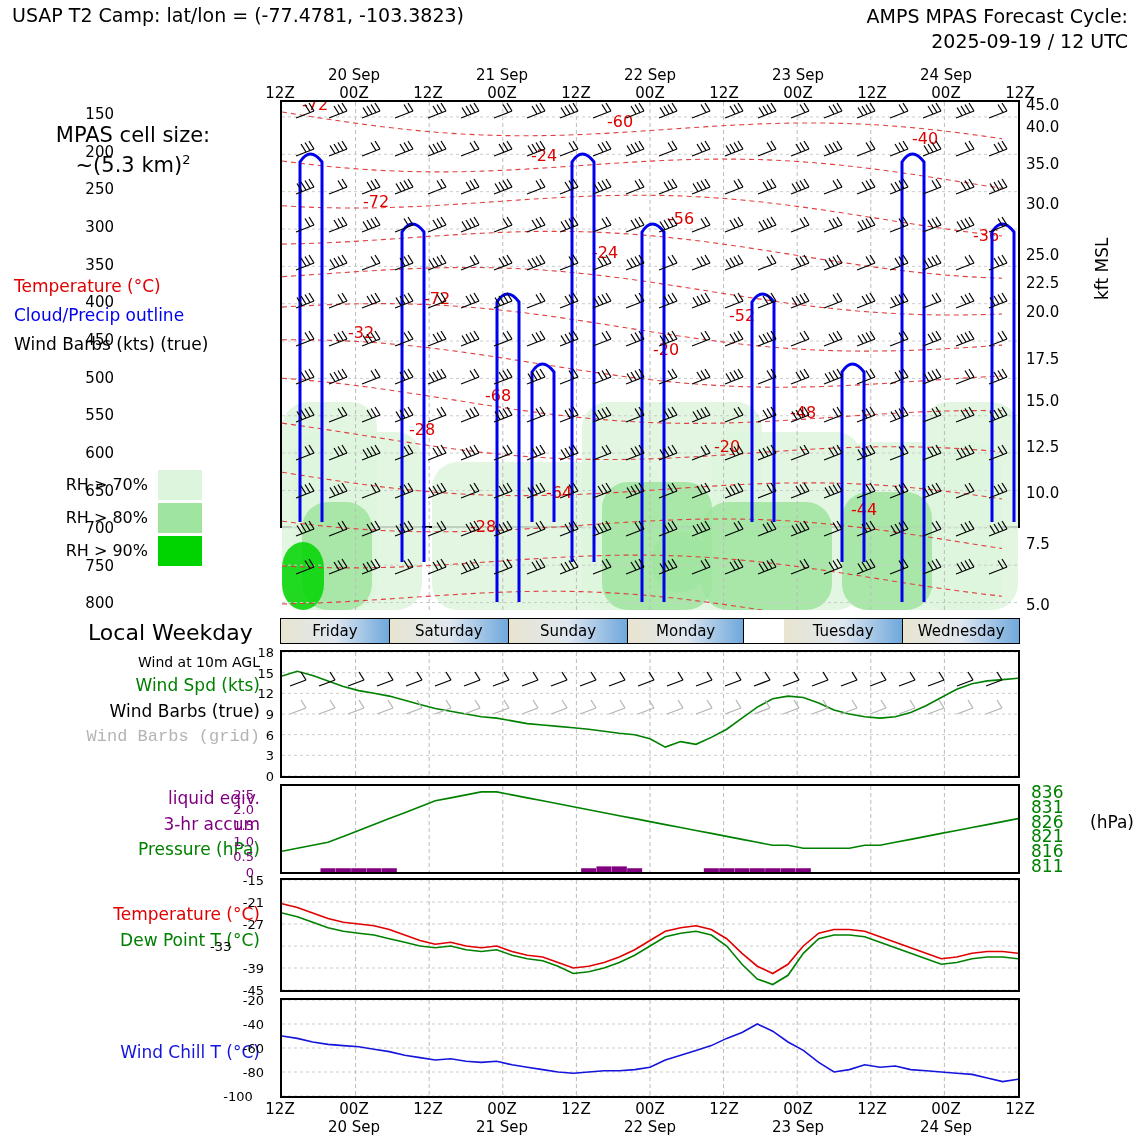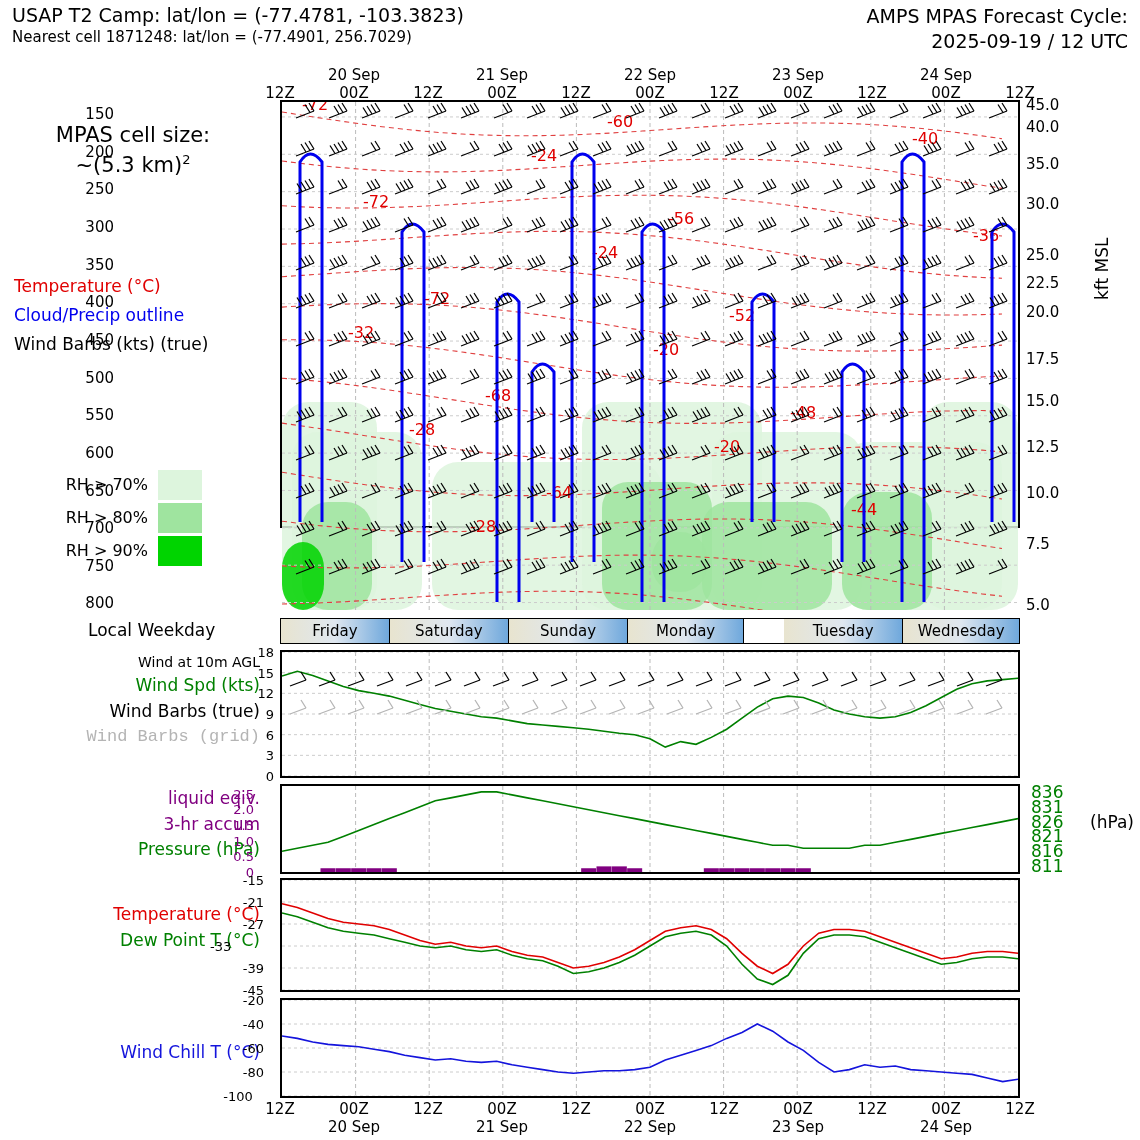--- a/index.html
+++ b/index.html
@@ -26,21 +26,21 @@
   #main-panel{left:280px;top:100px;width:740px;height:428px;}
   .ytick{position:absolute;right:1026px;font-size:15px;color:#000;text-align:right;width:60px;}
   .ytickR{position:absolute;left:1026px;font-size:15px;color:#000;text-align:left;width:62px;}
   .xtickTop{position:absolute;font-size:15px;color:#000;text-align:center;transform:translateX(-50%);}
   .xtickTop .d{display:block;}
   .kftlabel{position:absolute;left:1092px;top:300px;font-size:17px;color:#000;transform:rotate(-90deg);transform-origin:left top;white-space:nowrap;}
 
   
   #weekday-bar{left:280px;top:618px;width:740px;height:26px;border:1px solid #000;box-sizing:border-box;display:flex;}
   #weekday-bar .day{position:relative;font-size:15px;color:#000;display:flex;align-items:center;justify-content:center;box-sizing:border-box;}
-  .localwd{left:88px;top:620px;font-size:17px;color:#000;}
+  .localwd{left:88px;top:620px;font-size:22px;color:#000;}
 
   #wind-panel{left:280px;top:650px;width:740px;height:128px;}
   #precip-panel{left:280px;top:784px;width:740px;height:90px;}
   #temp-panel{left:280px;top:878px;width:740px;height:114px;}
   #chill-panel{left:280px;top:998px;width:740px;height:100px;}
 
   .ylab{position:absolute;font-size:13px;text-align:right;width:56px;right:100%;padding-right:5px;transform:translateY(-50%);}
   .ylabR{position:absolute;font-size:17px;text-align:left;left:100%;padding-left:5px;transform:translateY(-50%);}
 
   .lblblock{position:absolute;text-align:right;font-size:17px;line-height:1.5;}
@@ -57,21 +57,20 @@
   .hpa{position:absolute;left:1090px;top:812px;font-size:17px;color:#000;}
   .xbot{position:absolute;font-size:15px;color:#000;text-align:center;transform:translateX(-50%);}
   .xbot .d{display:block;}
   svg{display:block;}
 </style>
 </head>
 <body>
 
 <div class="abs hdr-left">
   <div>USAP T2 Camp: lat/lon = (-77.4781, -103.3823)</div>
-  <div class="sub">Nearest cell 1871248: lat/lon = (-77.4901, 256.7029)</div>
 </div>
 <div class="abs hdr-right">
   <div>AMPS MPAS Forecast Cycle:</div>
   <div>2025-09-19 / 12 UTC</div>
 </div>
 
 <div class="abs cellsize">
   <div>MPAS cell size:</div>
   <div>
     <span>~(5.3 km)</span><sup>2</sup>

